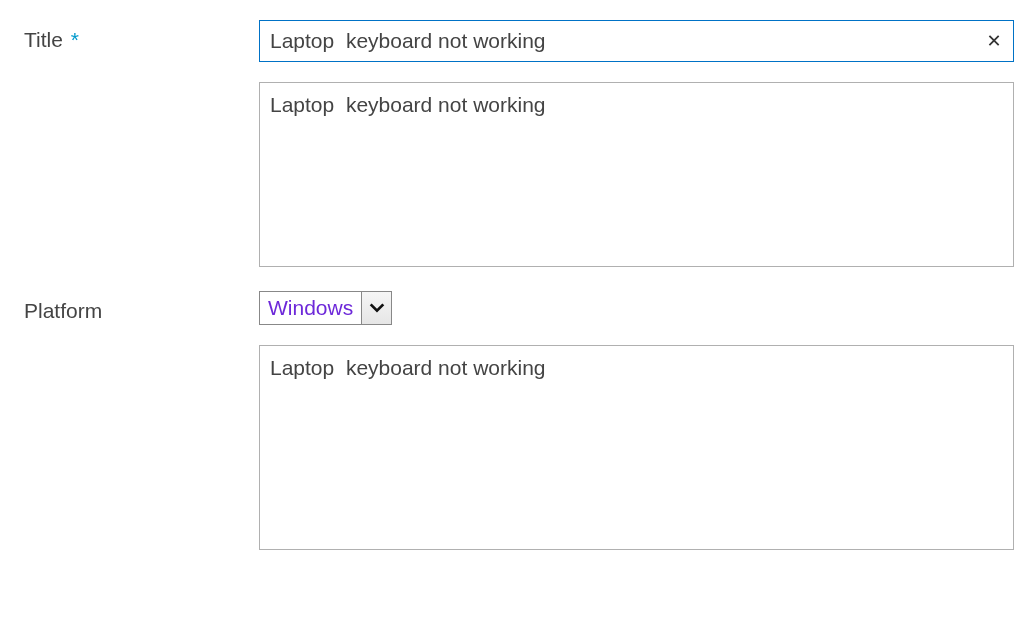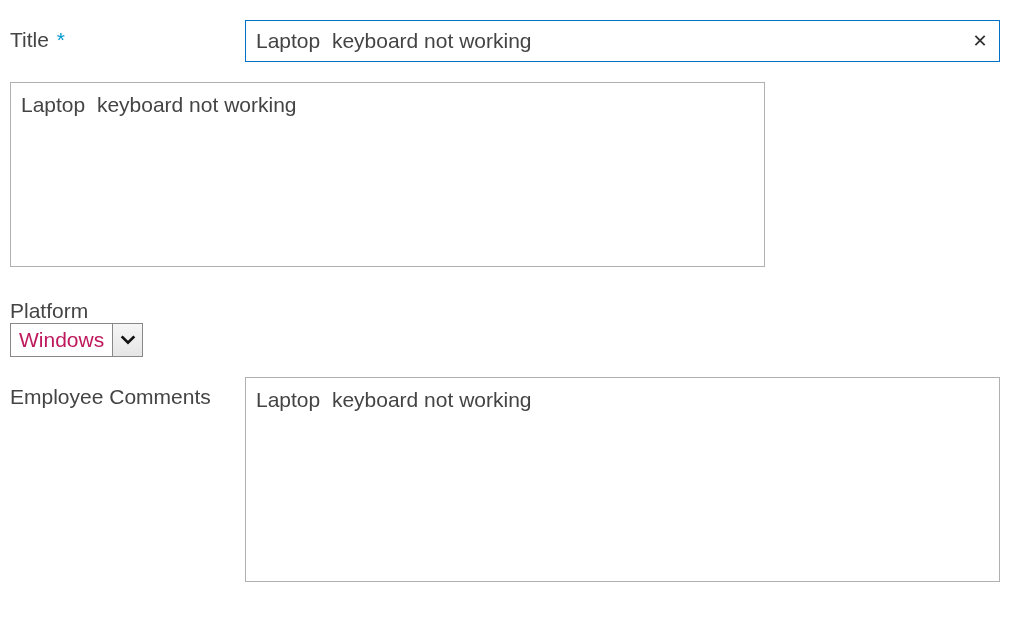--- a/index.html
+++ b/index.html
@@ -6,20 +6,21 @@
     body {
       font-family: "Segoe UI", Tahoma, Geneva, sans-serif;
       background: #ffffff;
       padding: 20px 10px;
       color: #333333;
     }
     .form-row {
       display: flex;
       align-items: flex-start;
       margin-bottom: 20px;
+      justify-content: flex-end;
     }
     .label-cell {
       width: 235px;
       flex-shrink: 0;
       padding-top: 8px;
       font-size: 21px;
       color: #444444;
     }
     .required-asterisk {
       color: #0099cc;
@@ -66,33 +67,32 @@
       border: 1px solid #b0b0b0;
       padding: 8px 10px;
       font-size: 21px;
       color: #444444;
       font-family: inherit;
       resize: none;
       outline: none;
       line-height: 1.3;
     }
     .platform-row {
-      flex-direction: column;
     }
     .select-wrap {
       display: inline-flex;
       align-items: stretch;
       height: 34px;
       border: 1px solid #888888;
       background: #fff;
     }
     .select-value {
       padding: 4px 8px;
       font-size: 21px;
-      color: #be185d;
+      color: #6d28d9;
       display: flex;
       align-items: center;
     }
     .select-arrow {
       width: 30px;
       display: flex;
       align-items: center;
       justify-content: center;
       background: linear-gradient(#f6f6f6, #e6e6e6);
       border-left: 1px solid #888888;
@@ -140,17 +140,16 @@
       <div class="select-arrow">
         <svg viewBox="0 0 20 14">
           <polyline points="3,3 10,10 17,3" fill="none" stroke="#111" stroke-width="3" stroke-linecap="butt" stroke-linejoin="miter"></polyline>
         </svg>
       </div>
     </div>
   </div>
 </div>
 
 <div class="form-row comments-row">
-  <div class="label-cell">Employee Comments</div>
   <div class="input-cell">
     <textarea class="textarea-box comments-box" style="">Laptop  keyboard not working</textarea>
   </div>
 </div>
 
 </body></html>

